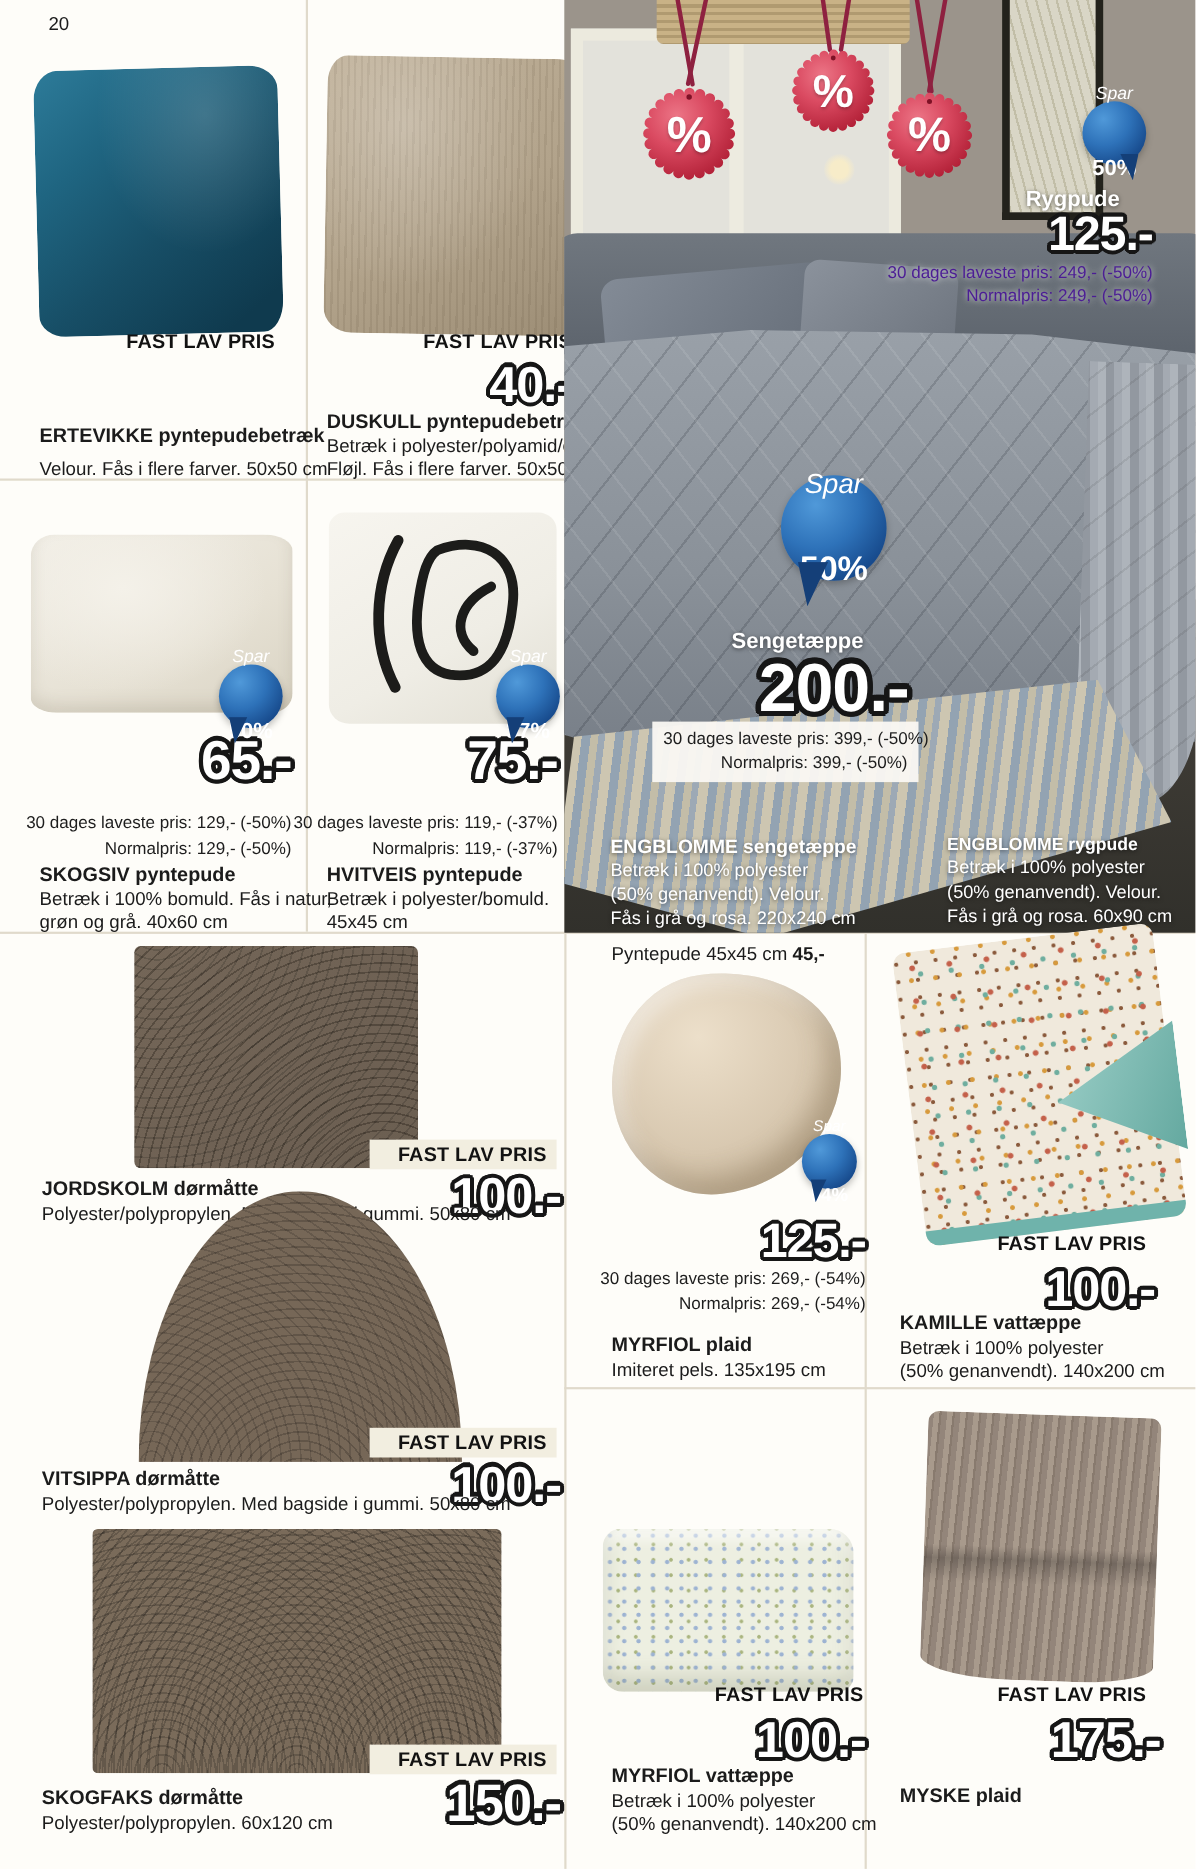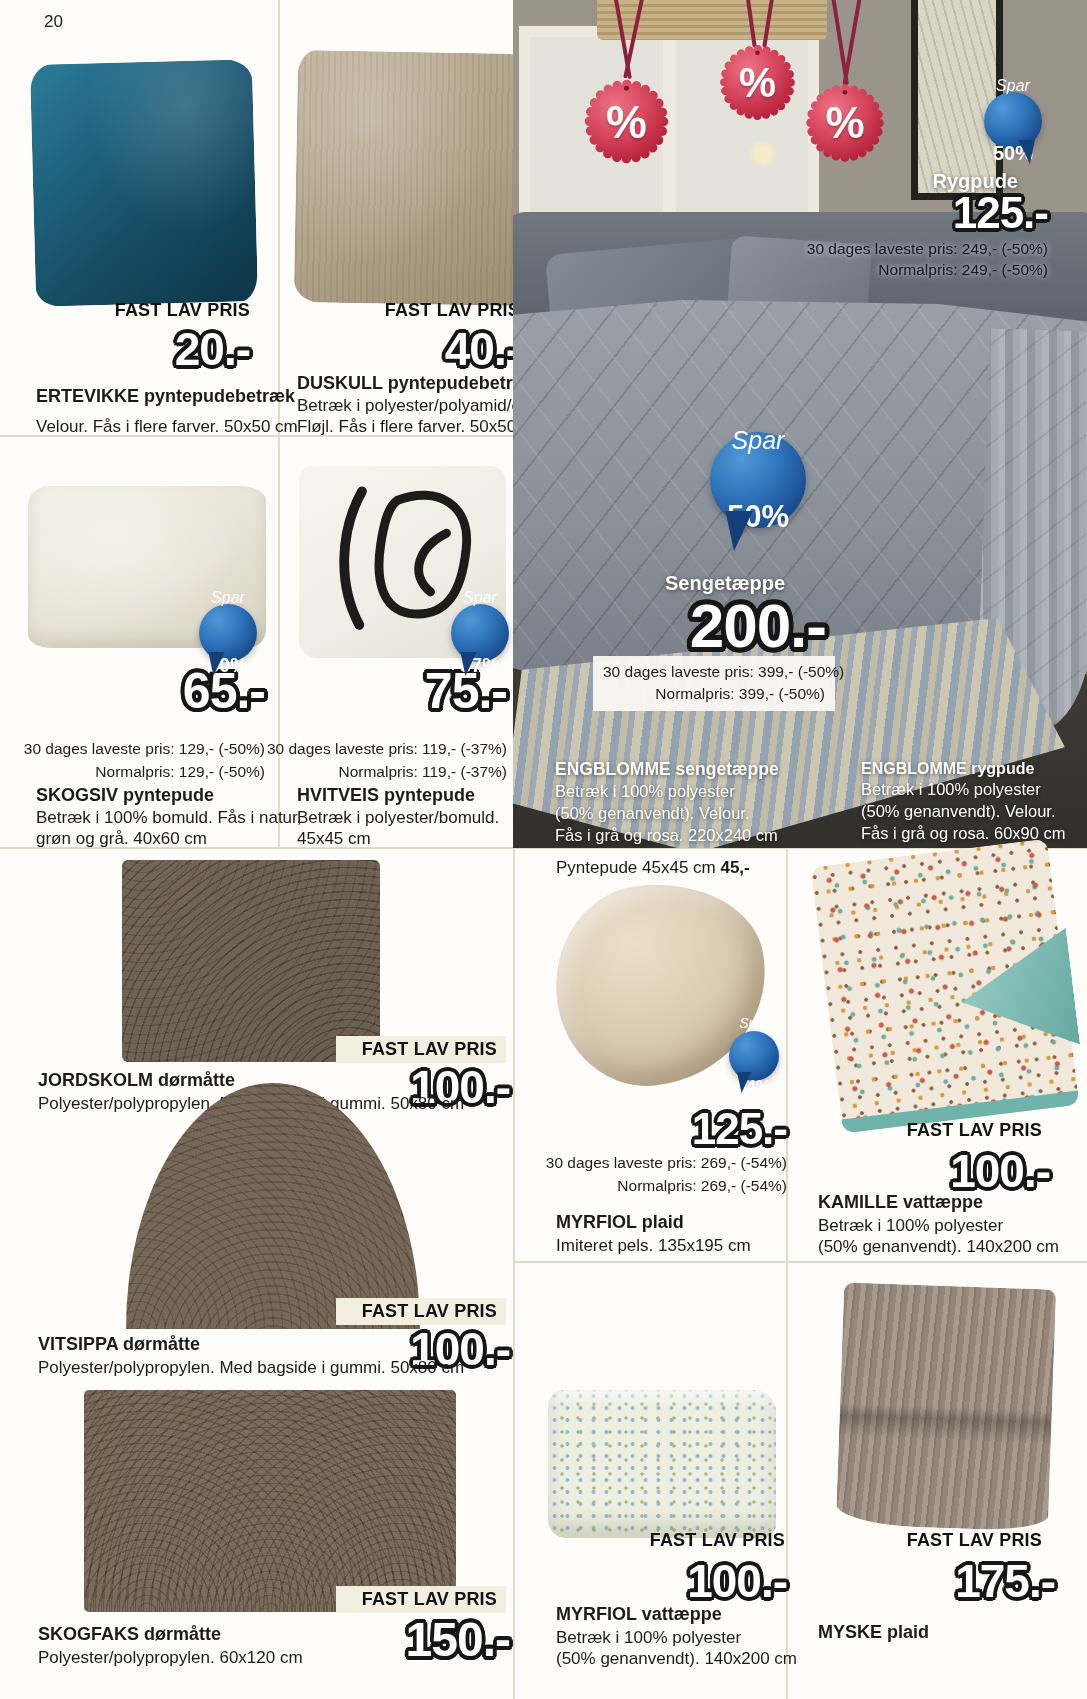--- a/index.html
+++ b/index.html
@@ -74,21 +74,21 @@
     clip-path:polygon(0 4%,30% 0,72% 1%,100% 6%,100% 92%,83% 99%,52% 93%,18% 99%,0 91%);}
   .ph-drape{position:absolute;left:470px;top:330px;width:112px;height:400px;z-index:4;transform:rotate(2deg);
     background:
       repeating-linear-gradient(-40deg,rgba(0,0,0,.08) 0 2px,transparent 2px 26px),
       repeating-linear-gradient(88deg,#aeb4bb 0 7px,#9298a0 7px 15px,#a4aab2 15px 22px);
     border-radius:0 0 45% 30% / 0 0 25% 18%;}
   .ph-rug{position:absolute;left:-8px;top:618px;width:560px;height:235px;z-index:5;
     background:repeating-linear-gradient(97deg,#93a3b2 0 8px,#c3bda8 8px 15px,#9da9b5 15px 21px,#cdc6b1 21px 30px);
     clip-path:polygon(3% 22%,88% 0,100% 55%,34% 100%,0 78%);}
   .ph-pricebox{background:rgba(250,248,243,.95);padding:5px 10px;}
-  .ph-note{font-size:15.5px;color:#0f172a;text-shadow:0 0 6px rgba(255,255,255,.85);}
+  .ph-note{font-size:15.5px;color:#4c1d95;text-shadow:0 0 6px rgba(255,255,255,.85);}
   
   .img-ertevikke{background:
       radial-gradient(ellipse at 70% 18%,rgba(255,255,255,.16),transparent 45%),
       linear-gradient(140deg,#2d7b99 0%,#1f6581 28%,#174e66 58%,#0f3a4e 90%);
     border-radius:10% 12% 8% 11% / 11% 9% 12% 8%;transform:rotate(-1.5deg);}
   .img-duskull{background:
       radial-gradient(ellipse at 30% 25%,rgba(255,255,255,.25),transparent 55%),
       repeating-linear-gradient(90deg,rgba(70,55,35,.10) 0 2px,transparent 2px 6px),
       linear-gradient(150deg,#bfb098 0%,#b2a38b 55%,#9c8d75 100%);
     border-radius:8% 10% 9% 11% / 10% 8% 11% 9%;transform:rotate(1deg);}
@@ -164,21 +164,20 @@
 
   <div class="vline" style="left:278px;top:0;height:847px;"></div>
   <div class="hline" style="left:0;top:435px;width:513px;"></div>
   <div class="hline" style="left:0;top:847px;width:1087px;"></div>
   <div class="vline" style="left:513px;top:849px;height:850px;"></div>
   <div class="vline" style="left:786px;top:849px;height:850px;"></div>
   <div class="hline" style="left:513px;top:1261px;width:574px;"></div>
 
   <div class="abs img-ertevikke" style="left:33px;top:62px;width:222px;height:242px;"></div>
   <div class="abs tr fast" style="left:60px;top:300px;width:190px;">FAST LAV PRIS</div>
-  <div class="abs tr price" style="left:35px;top:322px;width:215px;font-size:46px;">20.-</div>
   <div class="abs name" style="left:36px;top:386px;">ERTEVIKKE pyntepudebetræk</div>
   <div class="abs desc" style="left:36px;top:416px;">Velour. Fås i flere farver. 50x50 cm</div>
 
   <div class="abs img-duskull" style="left:296px;top:52px;width:232px;height:252px;"></div>
   <div class="abs tr fast" style="left:330px;top:300px;width:190px;">FAST LAV PRIS</div>
   <div class="abs tr price" style="left:305px;top:322px;width:215px;font-size:46px;">40.-</div>
   <div class="abs name" style="left:297px;top:373px;">DUSKULL pyntepudebetræk</div>
   <div class="abs desc" style="left:297px;top:395px;">
     <div>Betræk i polyester/polyamid/elastan.</div>
     <div>Fløjl. Fås i flere farver. 50x50 cm</div>

